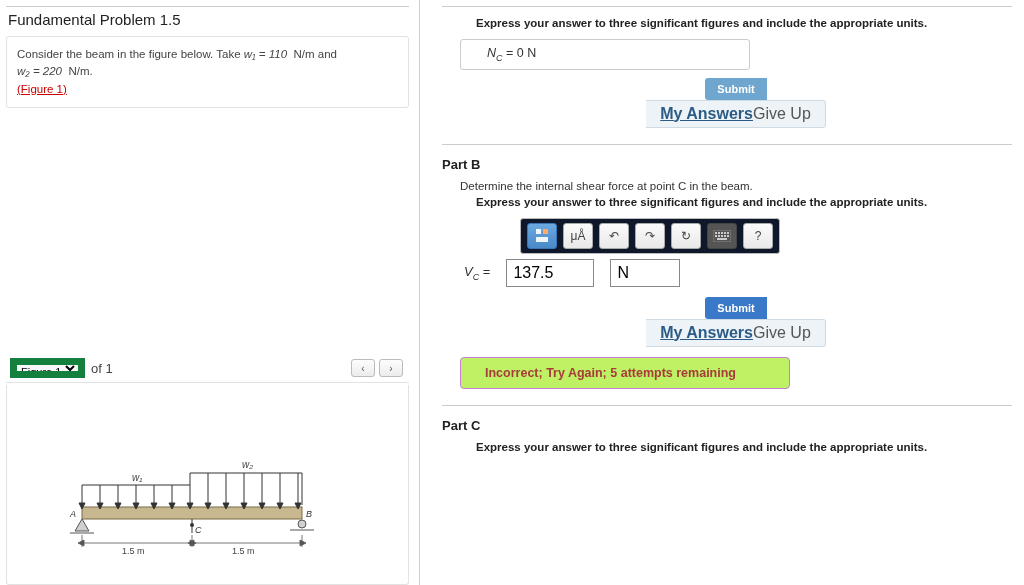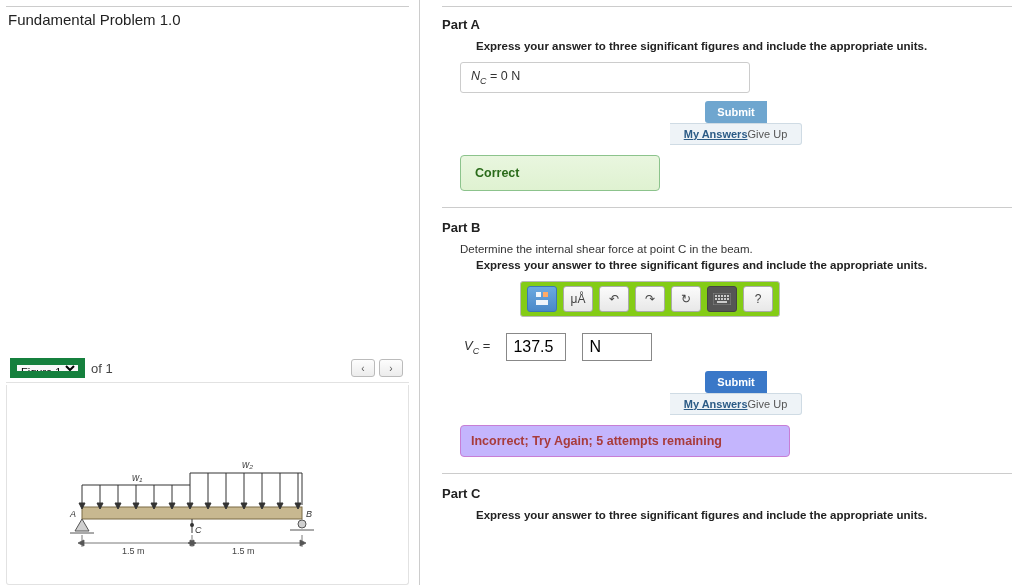--- a/index.html
+++ b/index.html
@@ -75,21 +75,21 @@
   .right-panel hr.top-rule { border: none; border-top: 1px solid #ccc; margin-bottom: 10px; }
   .part { margin-bottom: 16px; }
   .part-label { font-size: 13px; font-weight: bold; color: #222; margin-bottom: 8px; }
   .part-body { padding-left: 18px; }
   .part-body .prompt { font-size: 11.5px; color: #333; margin-bottom: 4px; }
   .part-body .instr { font-size: 11.5px; font-weight: bold; color: #222; margin-bottom: 10px; margin-left: 16px; }
 
   .answer-display {
     border: 1px solid #ccc;
     border-radius: 3px;
-    padding: 6px 10px;
+    padding: 6px 26px;
     width: 290px;
     font-size: 12.5px;
     margin-bottom: 8px;
     font-style: italic;
   }
   .answer-display .sub { font-size: 9px; vertical-align: sub; font-style: italic;}
   .answer-display .eqnorm { font-style: normal; }
 
   .button-row { display: flex; align-items: center; gap: 0; margin-bottom: 10px; flex-direction: column; }
   .btn-submit {
@@ -101,61 +101,61 @@
     padding: 5px 12px;
     border-radius: 3px 0 0 3px;
     cursor: pointer;
   }
   .btn-attached {
     background: #eef3f7;
     border: 1px solid #cfdbe4;
     border-left: none;
     border-radius: 0 3px 3px 0;
     padding: 4px 14px;
-    font-size: 11px;
+    font-size: 16px;
     display: flex;
     gap: 0;
   }
   .btn-attached .my-ans { color: #2b5b86; text-decoration: underline; font-weight: bold; cursor: pointer;}
   .btn-attached .giveup { color: #555; cursor: pointer;}
 
   .feedback-correct {
     border: 1px solid #8cc38c;
     background: linear-gradient(#e9f6df,#dff2d1);
     border-radius: 4px;
     padding: 10px 14px;
     width: 200px;
     font-size: 12.5px;
     font-weight: bold;
     color: #2a6b1a;
     margin-bottom: 8px;
   }
   .feedback-incorrect {
     border: 1px solid #c77ed5;
-    background: #c4b5fd;
+    background: #bef264;
     border-radius: 4px;
-    padding: 8px 10px;
+    padding: 8px 24px;
     width: 330px;
     font-size: 12.5px;
     font-weight: bold;
     color: #a83b3b;
     margin-bottom: 8px;
   }
   hr.divider { border: none; border-top: 1px solid #ccc; margin: 10px 0 12px 0; }
 
   
   .tool-palette {
     border: 1px solid #bbb;
-    background: #84cc16;
+    background: #0f172a;
     border-radius: 3px;
     padding: 4px 6px;
     display: inline-flex;
     gap: 6px;
     align-items: center;
-    margin-bottom: 16px;
+    margin-bottom: 5px;
     margin-left: 60px;
   }
   .tool-palette .tool {
     width: 30px; height: 26px;
     background: linear-gradient(#fbfbfb,#e8e8e8);
     border: 1px solid #aaa;
     border-radius: 3px;
     display: flex; align-items: center; justify-content: center;
     font-size: 12px; color: #444;
     cursor: pointer;
@@ -168,29 +168,34 @@
     margin-left: 4px;
   }
   .answer-entry .lhs { font-size: 13px; font-style: italic; }
   .answer-entry .lhs .sub { font-size: 9px; vertical-align: sub; }
   .answer-entry input {
     border: 1px solid #888;
     font-size: 16px;
     padding: 4px 6px;
     font-family: Arial;
   }
-  .answer-entry input.val { width: 60px; }
+  .answer-entry input.val { width: 88px; }
   .answer-entry input.unit { width: 70px; }
 </style>
 </head>
 <body>
 
 <div class="left-panel">
   <hr class="top-rule">
-  <div class="problem-title">Fundamental Problem 1.0</div>
+  <div class="problem-title">Fundamental Problem 1.5</div>
+  <div class="problem-box">
+    <span>Consider the beam in the figure below. Take </span><span class="eq">w₁ = 110</span>&nbsp;&nbsp;<span>N/m</span><span> and </span><br>
+    <span class="eq">w₂ = 220</span>&nbsp;&nbsp;<span>N/m</span><span>.</span><br>
+    <a href="#">(Figure 1)</a>
+  </div>
 
   <div class="spacer-flex"></div>
 
   <div class="figure-header">
     <select>
       <option>Figure 1</option>
     </select>
     <span class="of">of 1</span>
     <div class="figure-nav">
       <button>‹</button>
@@ -266,34 +271,32 @@
       <text x="60" y="119" font-size="9" fill="#444">1.5 m</text>
       <text x="170" y="119" font-size="9" fill="#444">1.5 m</text>
     </svg>
   </div>
 </div>
 
 <div class="right-panel">
   <hr class="top-rule">
 
   <div class="part">
-    <div class="part-label">Part A</div>
     <div class="part-body">
       <div class="instr">Express your answer to three significant figures and include the appropriate units.</div>
       <div class="answer-display">
         <span>N</span><span class="sub">C</span><span class="eqnorm"> = </span><span class="eqnorm">0 N</span>
       </div>
       <div class="button-row">
         <button class="btn-submit">Submit</button>
         <div class="btn-attached">
           <span class="my-ans">My Answers</span>
           <span class="giveup">Give Up</span>
         </div>
       </div>
-      <div class="feedback-correct">Correct</div>
     </div>
   </div>
 
   <hr class="divider">
 
   <div class="part">
     <div class="part-label">Part B</div>
     <div class="part-body">
       <div class="prompt">
         <span>Determine the internal shear force at point C in the beam.</span>

